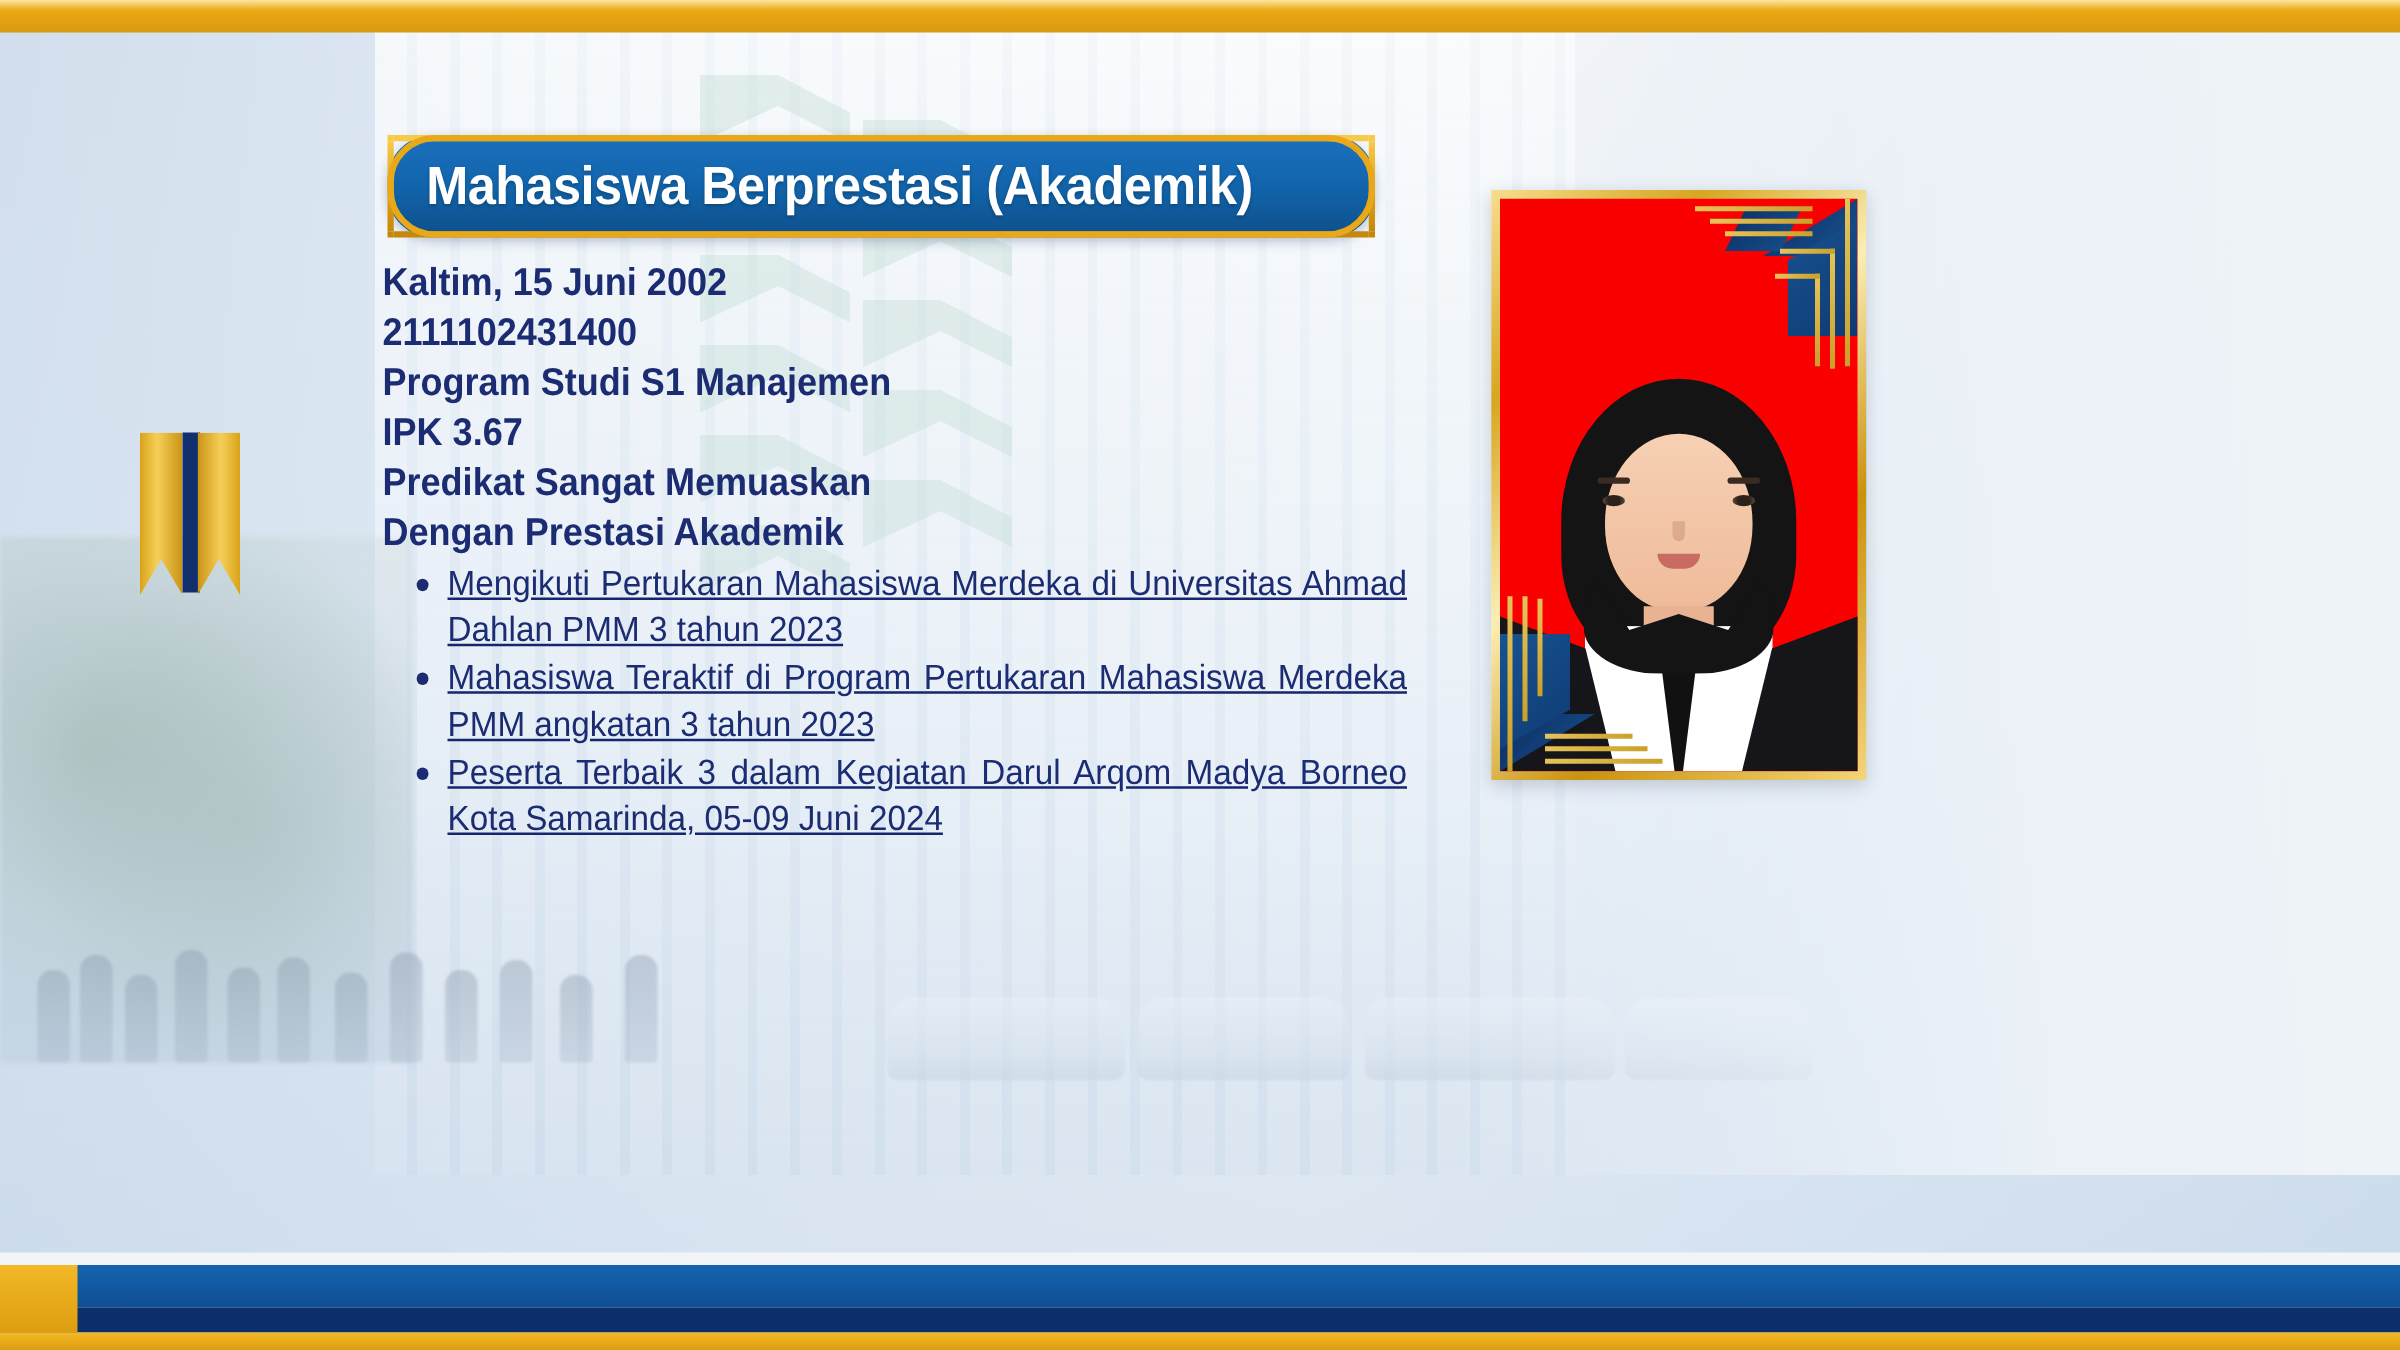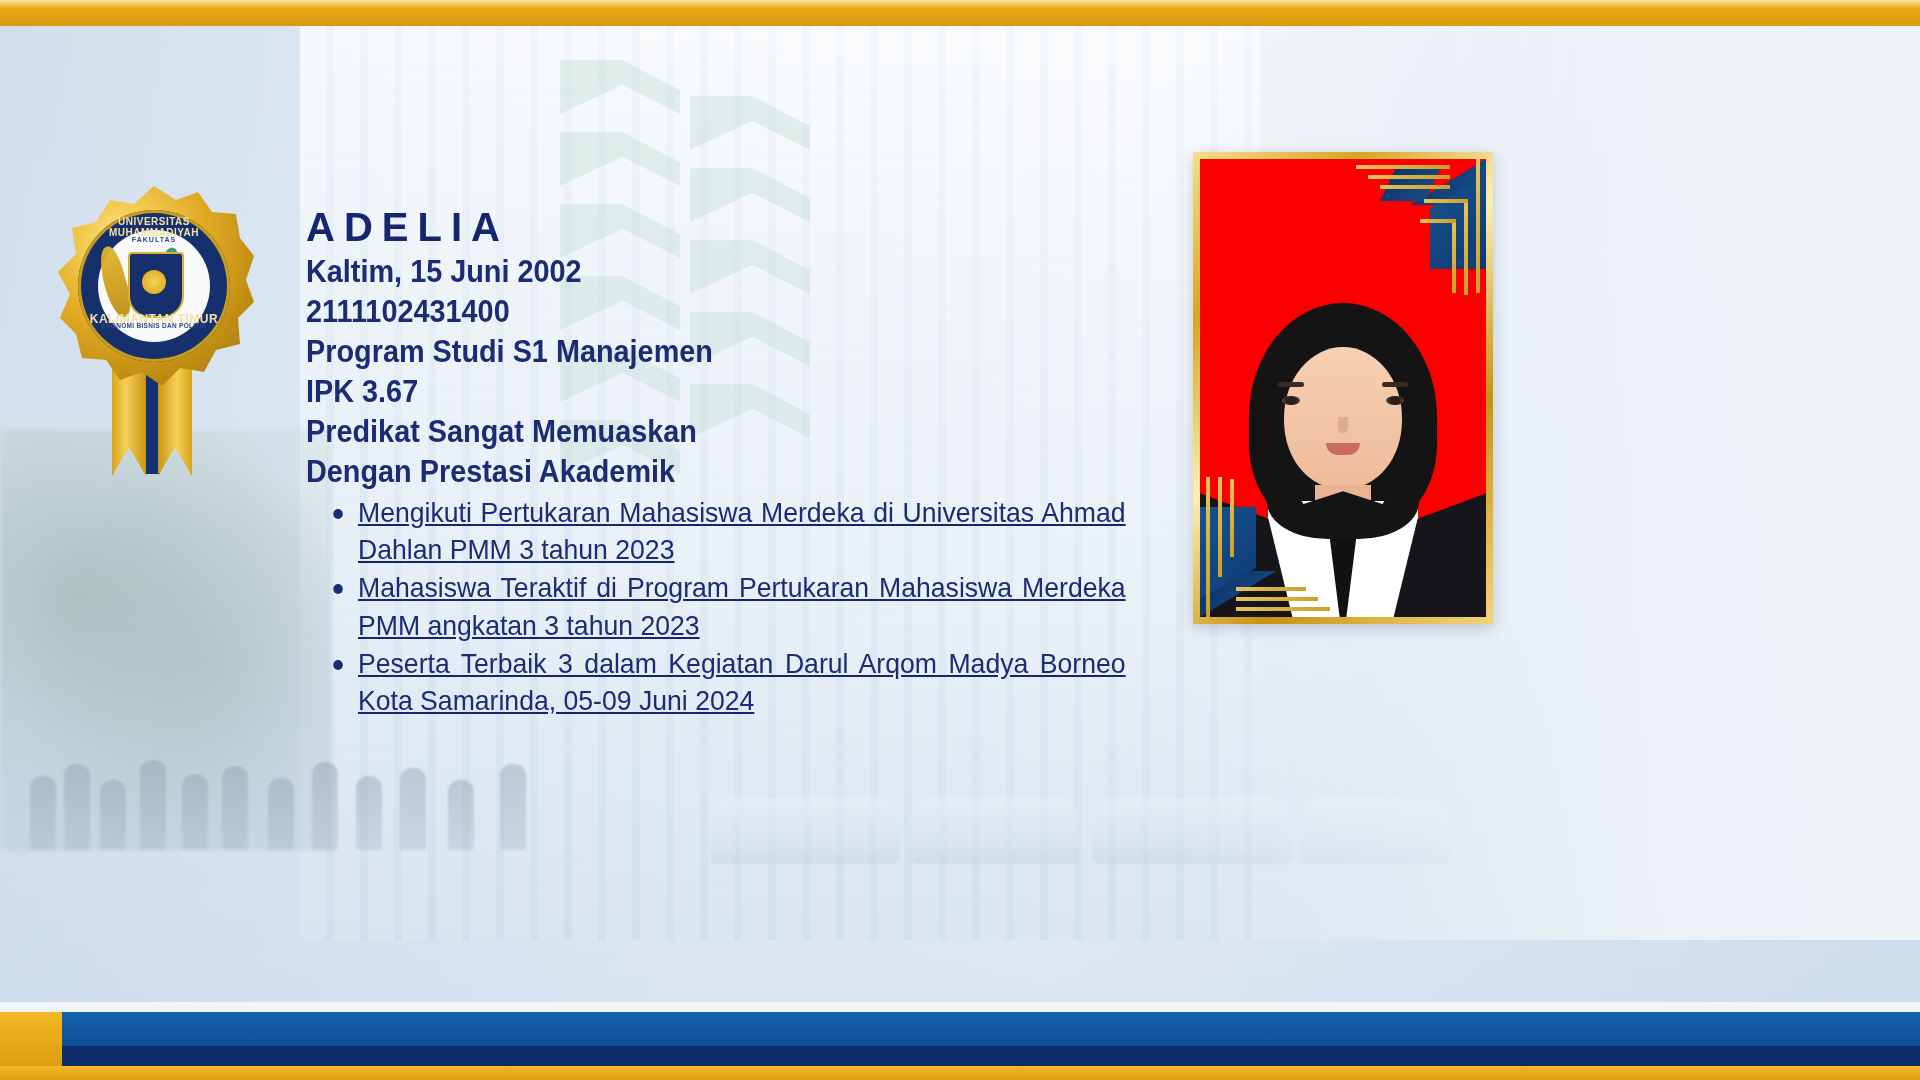--- a/index.html
+++ b/index.html
@@ -216,38 +216,28 @@
   <div class="topbar">
     <div class="topbar-shine"></div>
   </div>
 
   <div class="medal">
     <div class="ribbon">
       <div class="rib-l"></div>
         <div class="rib-navy"></div>
         <div class="rib-r"></div>
     </div>
-    <div class="seal">
-      <div class="seal-star"></div>
-      <div class="seal-ring"></div>
-      <div class="seal-inner"></div>
-      <div class="seal-wheat l"></div>
-      <div class="seal-wheat r"></div>
-      <div class="seal-shield"></div>
-      <div class="seal-sun"></div>
-      <div class="seal-txt-top">UNIVERSITAS MUHAMMADIYAH</div>
-      <div class="seal-fak">FAKULTAS</div>
-      <div class="seal-ebp">EKONOMI BISNIS DAN POLITIK</div>
-      <div class="seal-txt-bot">KALIMANTAN TIMUR</div>
-    </div>
-  </div>
-
+  </div>
+
+  <div class="title-banner">
+    <div class="title-banner-inner"></div>
+    <div class="title-text">Mahasiswa Berprestasi (Akademik)</div>
+  </div>
 
   <div class="content">
-    <div class="name">ADELIA</div>
     <div class="info-line">Kaltim, 15 Juni 2002</div>
     <div class="info-line">2111102431400</div>
     <div class="info-line">Program Studi S1 Manajemen</div>
     <div class="info-line">IPK 3.67</div>
     <div class="info-line">Predikat Sangat Memuaskan</div>
     <div class="info-line">Dengan Prestasi Akademik</div>
     <ul class="bullets">
       <li>Mengikuti Pertukaran Mahasiswa Merdeka di Universitas Ahmad Dahlan PMM 3 tahun 2023</li>
       <li>Mahasiswa Teraktif di Program Pertukaran Mahasiswa Merdeka PMM angkatan 3 tahun 2023</li>
       <li>Peserta Terbaik 3 dalam Kegiatan Darul Arqom Madya Borneo Kota Samarinda, 05-09 Juni 2024</li>

